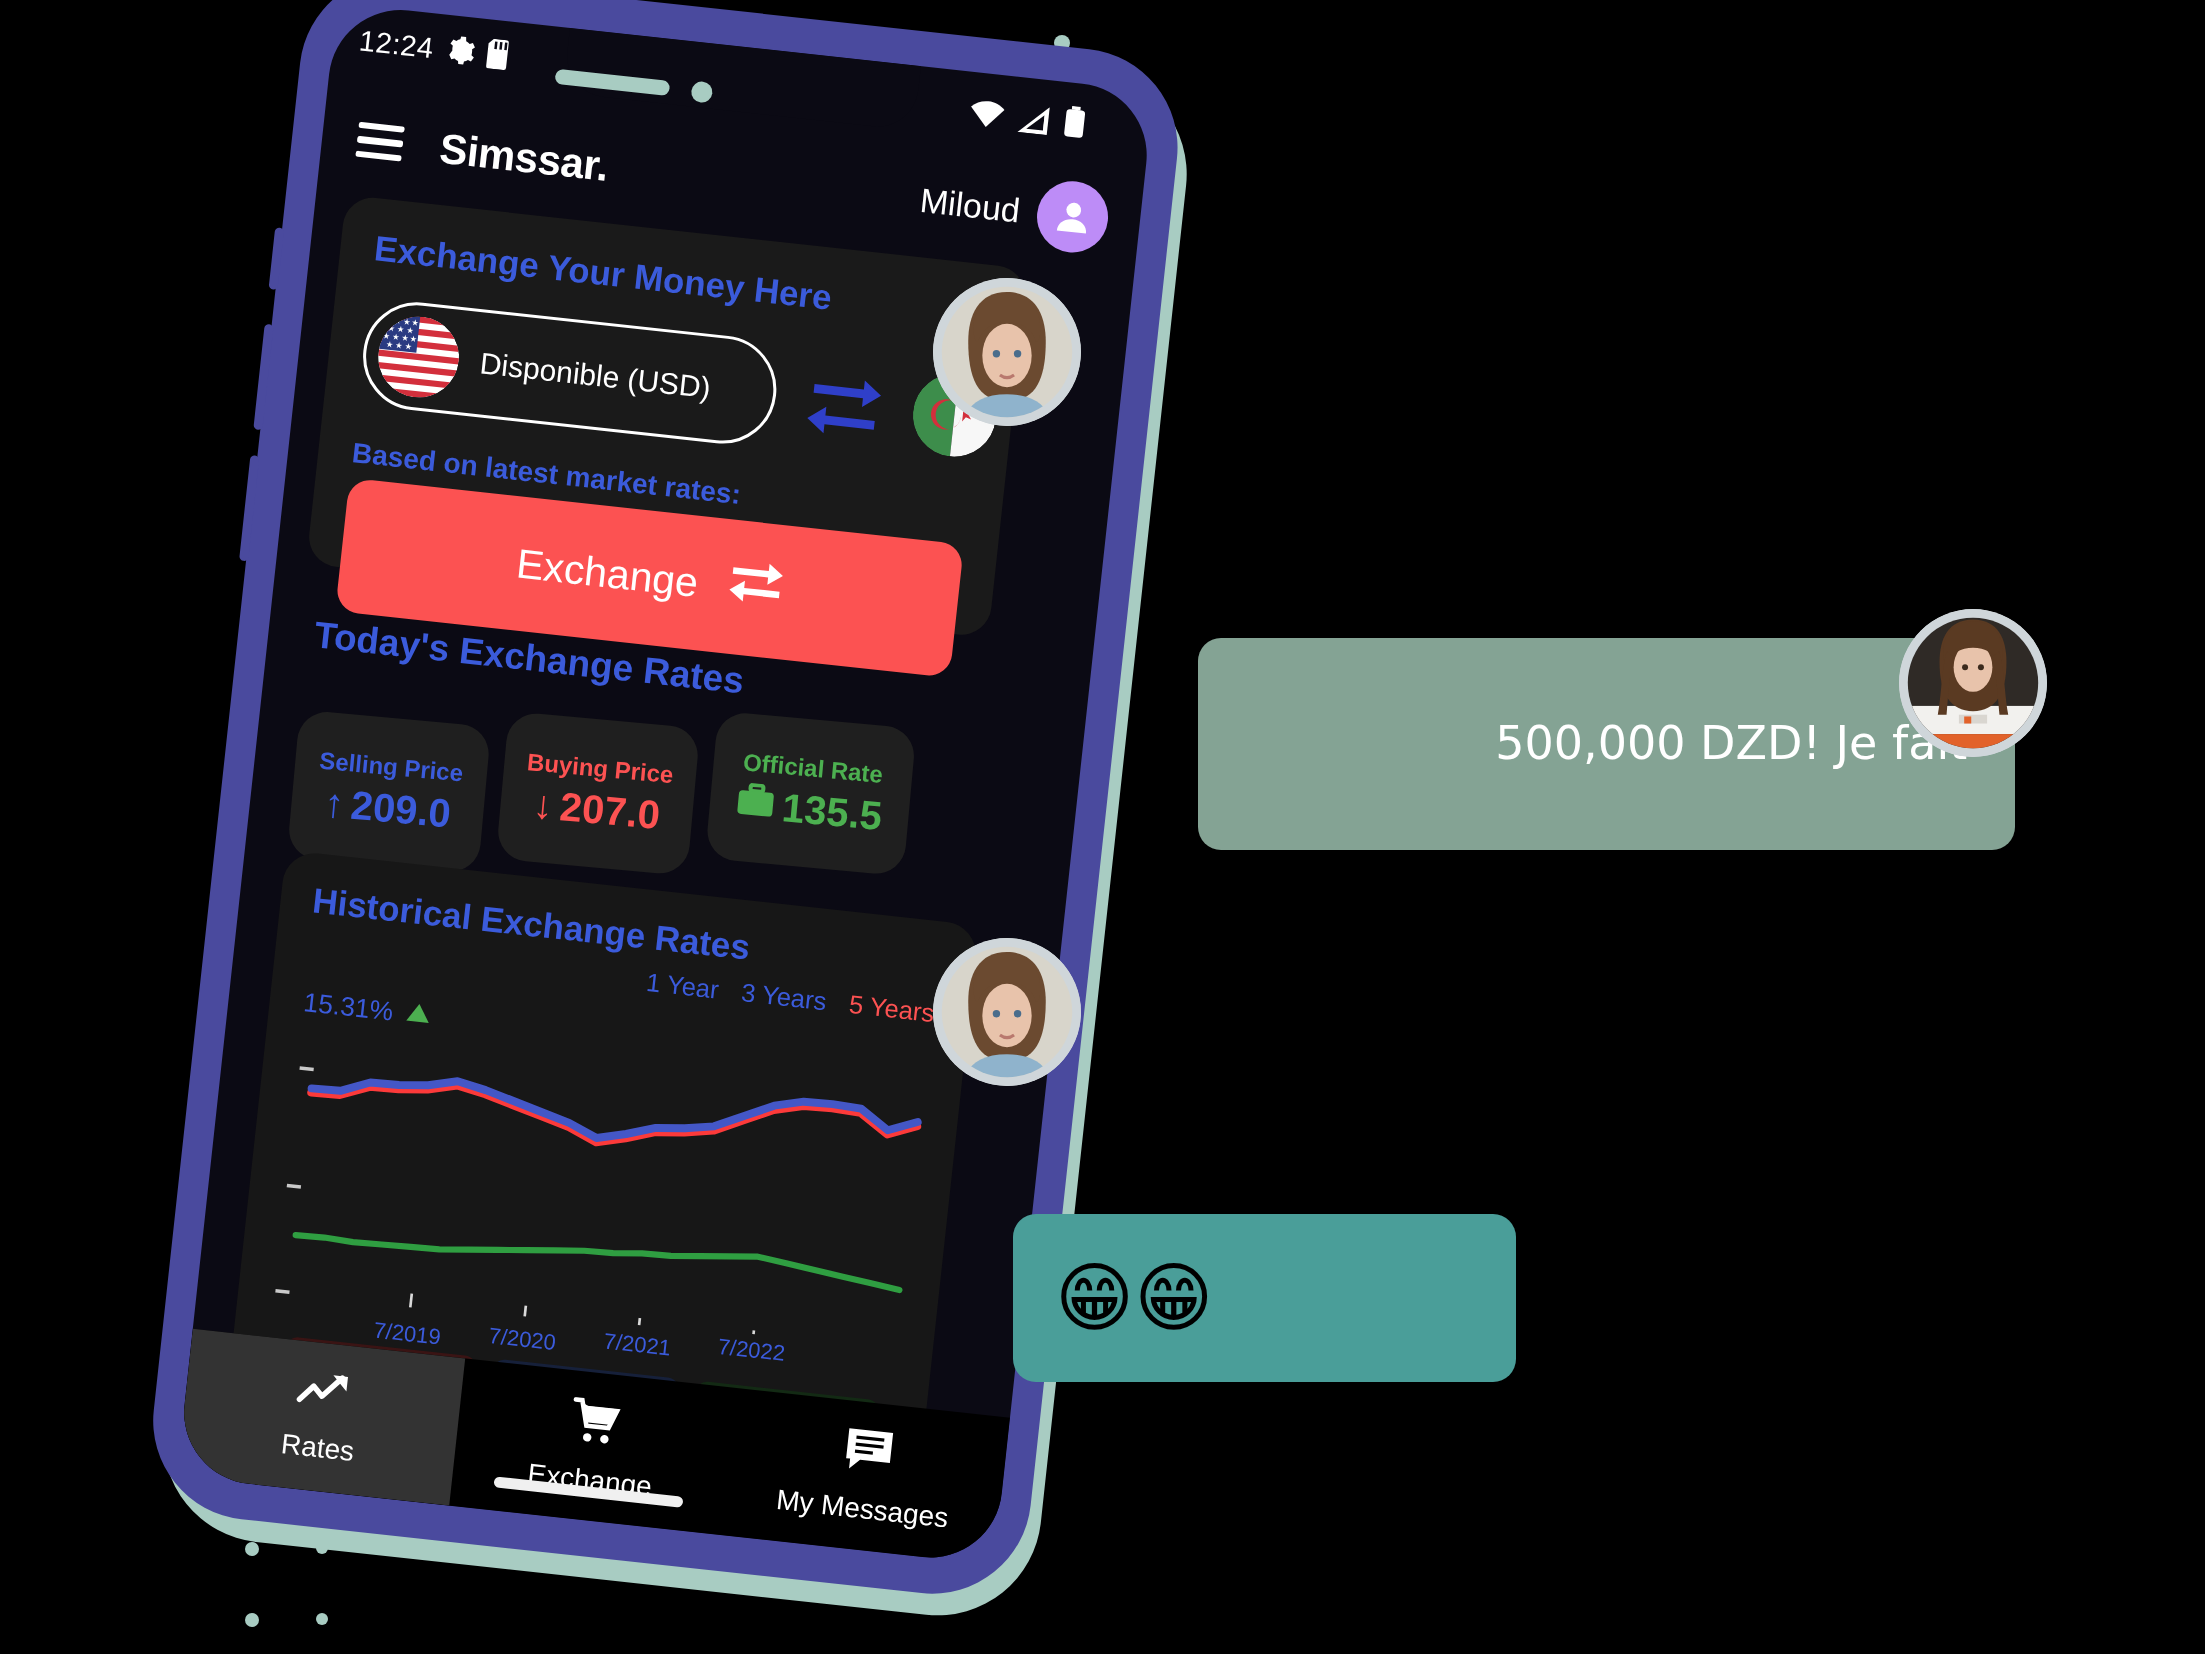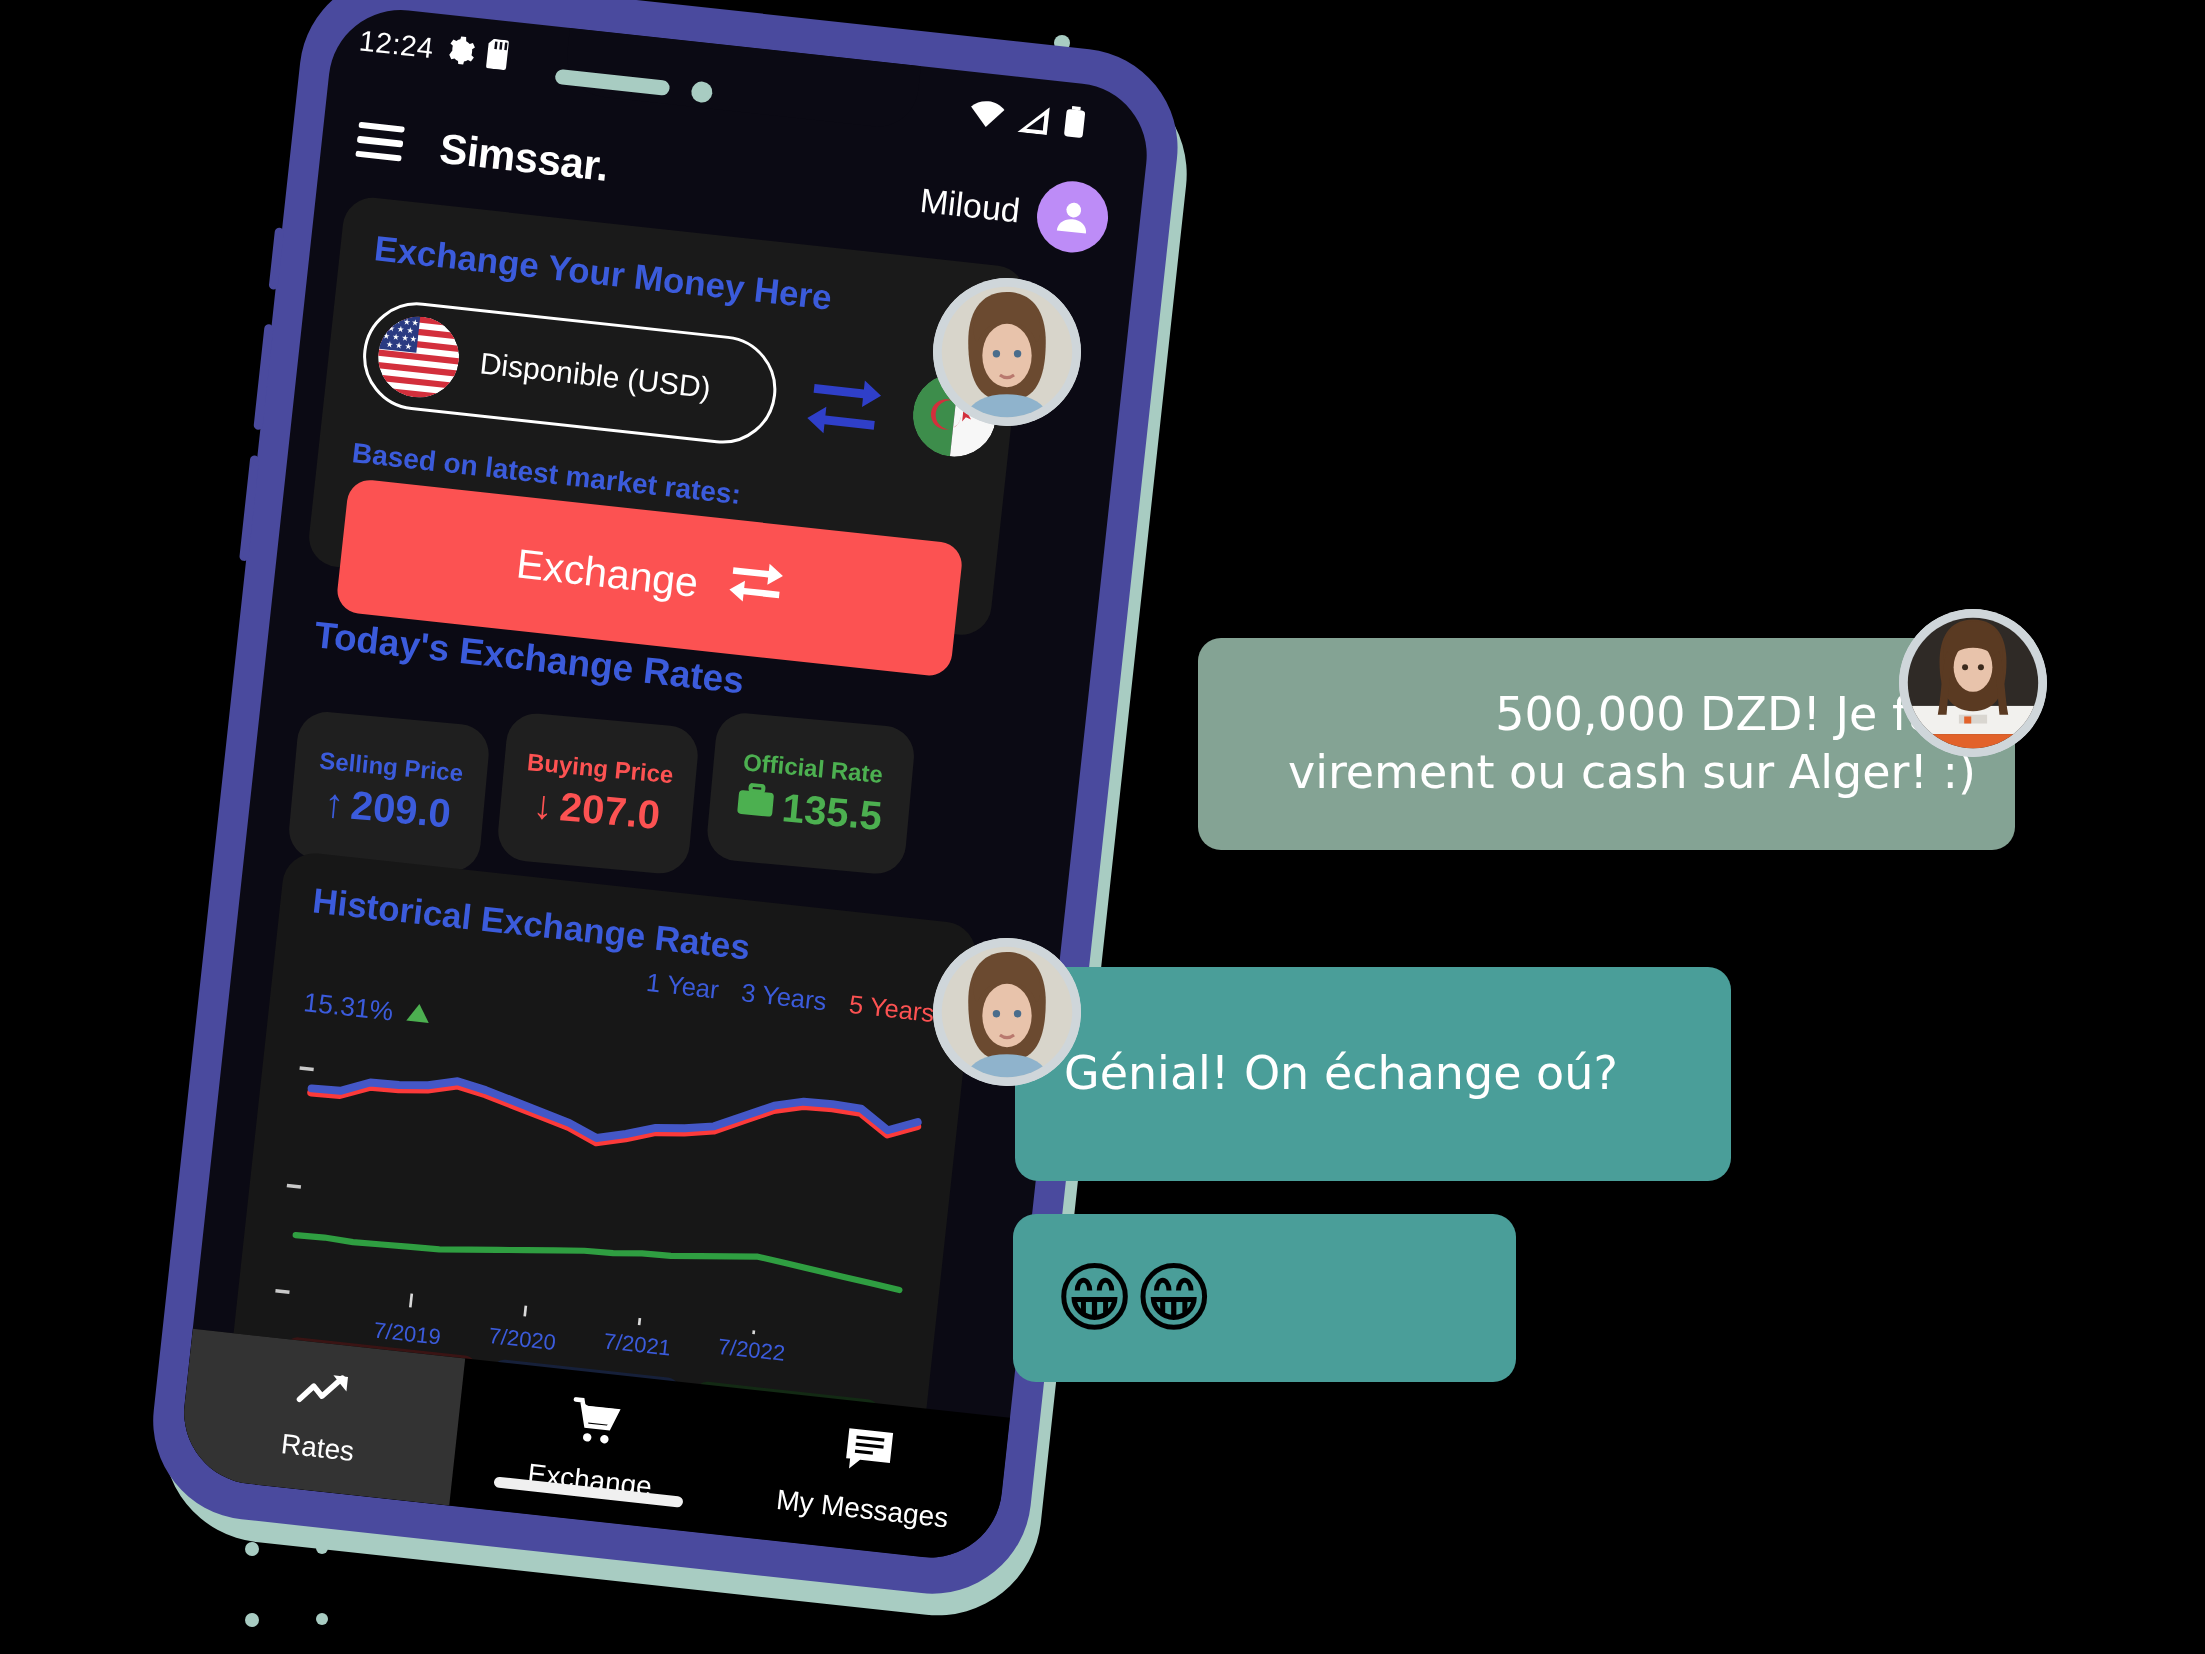--- a/index.html
+++ b/index.html
@@ -436,21 +436,20 @@
           <circle cx="48" cy="43" r="2.1" fill="#4a6d8c"></circle>
         <path d="M38 55q4 3 8 0" stroke="#b9796e" stroke-width="1.8" fill="none"></path>
         <path fill="#8fb3cc" d="M18 78c4-8 12-12 24-12s20 4 24 12v8H18z"></path>
       </g>
     </svg>
   </div>
 
   <div class="bubble b-sage" style="left:1198px;top:638px;width:817px;height:212px;padding:0 39px;box-sizing:border-box;
               flex-direction:column;align-items:flex-end;justify-content:center;text-align:right;">
     <span style="margin-right:8.8px;">500,000 DZD! Je fait</span>
-    <span>virement ou cash sur Alger! :)</span>
   </div>
   <div class="chat-av" style="left:1899px;top:609px;width:148px;height:148px;background:#cfd6da;">
     <svg width="148" height="148" viewBox="0 0 84 84">
       <defs>
           <clipPath id="a2">
             <circle cx="42" cy="42" r="37"></circle>
           </clipPath>
         </defs>
       <circle cx="42" cy="42" r="42" fill="#cfd6da"></circle>
       <g clip-path="url(#a2)">
@@ -462,23 +461,20 @@
         <path fill="#5a3a22" d="M42 7c12 0 17 8 17 18 0 5-2 7-3 5-2-5-7-8-14-8s-12 3-14 8c-1 2-3 0-3-5C25 15 30 7 42 7z"></path>
         <path fill="#5a3a22" d="M27 24c-3 12-3 26-5 36h5c1-12 2-25 4-33zM57 24c3 12 3 26 5 36h-5c-1-12-2-25-4-33z"></path>
         <circle cx="37.5" cy="33" r="1.7" fill="#3b2a1d"></circle>
           <circle cx="46.5" cy="33" r="1.7" fill="#3b2a1d"></circle>
         <rect x="34" y="60" width="16" height="5" fill="#d9d6d0"></rect>
         <rect x="37" y="61" width="4" height="4" fill="#e2622a"></rect>
       </g>
     </svg>
   </div>
 
-  <div class="bubble b-teal" style="left:1015px;top:967px;width:716px;height:214px;padding:0 49px;box-sizing:border-box;">
-    <span>Génial! On échange oú?</span>
-  </div>
   <div class="chat-av" style="left:933px;top:938px;width:148px;height:148px;background:#cfd6da;">
     <svg width="148" height="148" viewBox="0 0 84 84">
       <defs>
           <clipPath id="a3">
             <circle cx="42" cy="42" r="37"></circle>
           </clipPath>
         </defs>
       <circle cx="42" cy="42" r="42" fill="#cfd6da"></circle>
       <g clip-path="url(#a3)">
         <rect width="84" height="84" fill="#d8d5cb"></rect>

